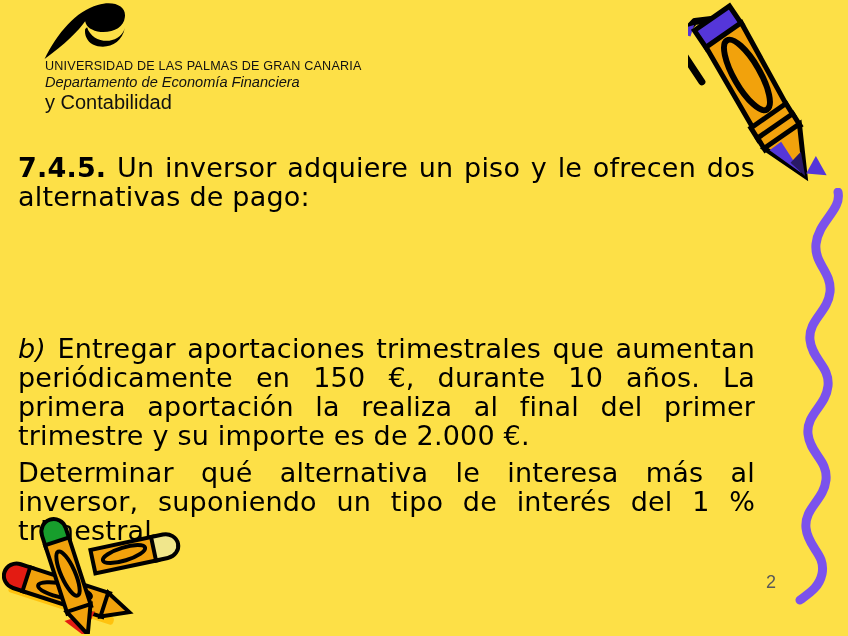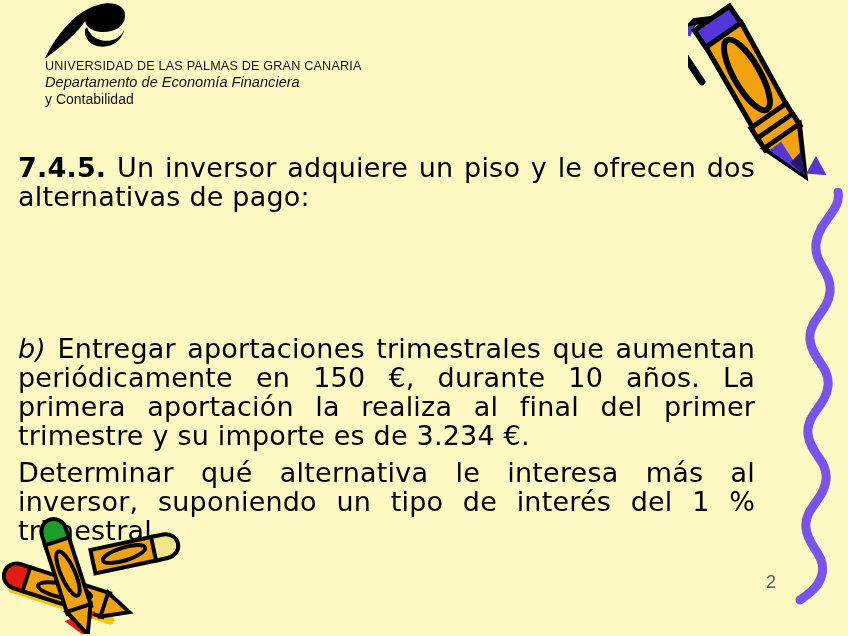--- a/index.html
+++ b/index.html
@@ -1,20 +1,20 @@
 <!DOCTYPE html>
 <html><head>
 <meta charset="utf-8">
 <style>
   html, body { margin: 0; padding: 0; background: #fff; }
   .slide {
     position: relative;
     width: 848px;
     height: 636px;
-    background: #fef9c3;
+    background: #fde047;
     overflow: hidden;
     font-family: "DejaVu Sans", sans-serif;
     color: #000;
   }
 
   
   .logo-block { position: absolute; left: 36px; top: 2px; }
   .logo-swoosh { position: absolute; left: 4px; top: 0; }
   .uni-line {
     position: absolute; left: 9px; top: 57px;
@@ -22,21 +22,21 @@
     font-size: 12.6px; letter-spacing: 0.2px; color: #111; white-space: nowrap;
   }
   .dept-line1 {
     position: absolute; left: 9px; top: 72px;
     font-family: "Liberation Sans", sans-serif;
     font-size: 14.6px; color: #111; white-space: nowrap; font-style: italic;
   }
   .dept-line2 {
     position: absolute; left: 9px; top: 89px;
     font-family: "Liberation Sans", sans-serif;
-    font-size: 14px; color: #111; white-space: nowrap;
+    font-size: 20px; color: #111; white-space: nowrap;
   }
 
   
   .para {
     position: absolute; left: 18px; width: 737px;
     font-size: 27px; line-height: 29px;
     letter-spacing: 0.2px;
     text-align: justify;
     color: #000;
   }
@@ -71,21 +71,21 @@
                C83,44 66,50 53,44 C47,41 44,34 45,28 Z" fill="#000"></path>
     </svg>
     <div class="uni-line">UNIVERSIDAD DE LAS PALMAS DE GRAN CANARIA</div>
     <div class="dept-line1">Departamento de Economía Financiera</div>
     <div class="dept-line2">y Contabilidad</div>
   </div>
 
   <p class="para para-heading"><span class="prob-number">7.4.5.</span> <span>Un inversor adquiere un piso y le ofrecen dos alternativas de pago:</span></p>
 
 
-  <p class="para para-b"><span class="opt-label">b)</span> <span>Entregar aportaciones trimestrales que aumentan periódicamente en 150 €, durante 10 años. La primera aportación la realiza al final del primer trimestre y su importe es de 3.234 €.</span></p>
+  <p class="para para-b"><span class="opt-label">b)</span> <span>Entregar aportaciones trimestrales que aumentan periódicamente en 150 €, durante 10 años. La primera aportación la realiza al final del primer trimestre y su importe es de 2.000 €.</span></p>
 
   <p class="para para-q">Determinar qué alternativa le interesa más al inversor, suponiendo un tipo de interés del 1 % trimestral.</p>
 
   <svg class="pencil-art" width="140" height="200" viewBox="0 0 140 200">
     <g transform="rotate(-24 60 90)">
 
       <path d="M22,62 L14,14 L40,4 L60,10" fill="none" stroke="#000" stroke-width="7" stroke-linejoin="round" stroke-linecap="round"></path>
 
       <polygon points="30,16 18,4 38,7" fill="#5536D9"></polygon>
 

